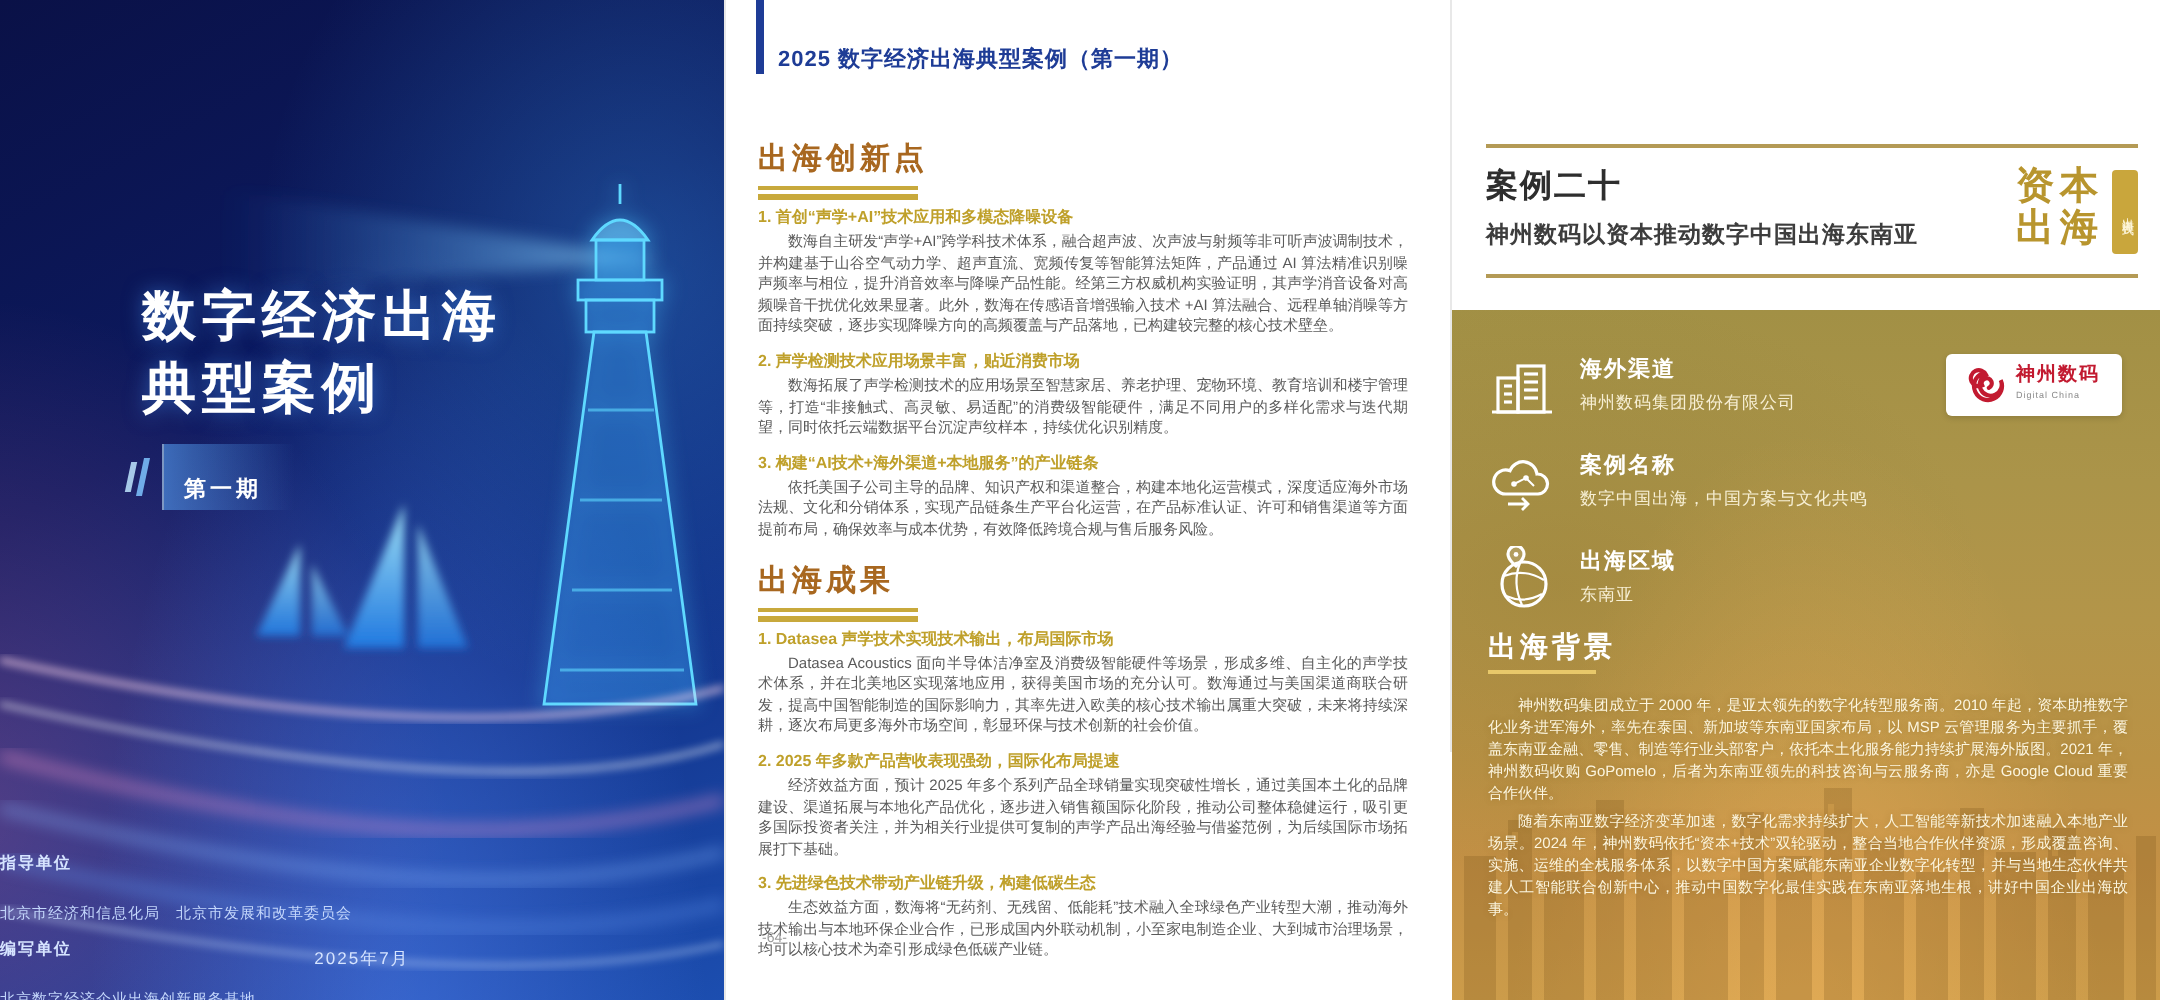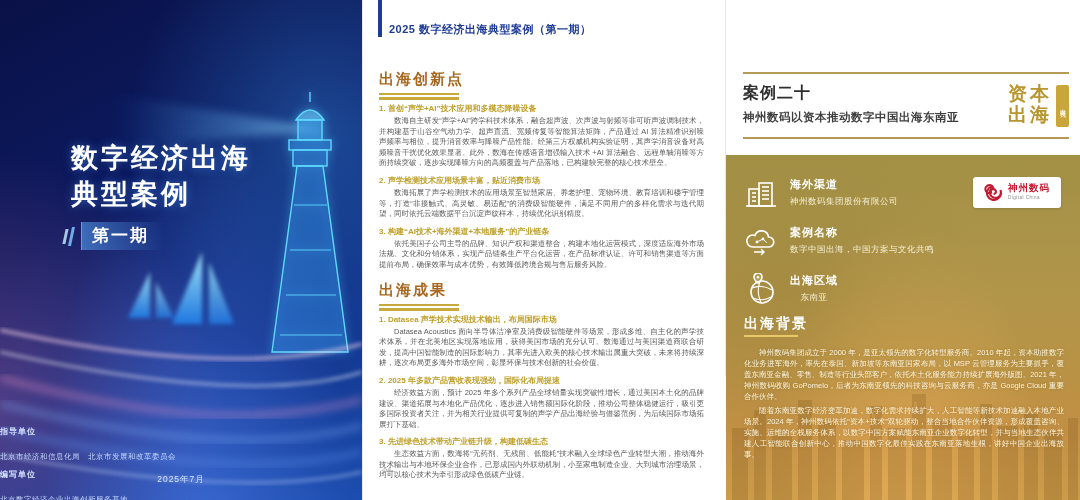--- a/index.html
+++ b/index.html
@@ -13,21 +13,21 @@
       radial-gradient(ellipse at -5% 82%, rgba(255,120,170,.28), transparent 45%),
       linear-gradient(152deg,#0a1147 0%,#0c1a60 38%,#113086 68%,#1c4eb0 100%);}
   .cover svg{position:absolute;left:0;top:0;}
   .cover-year{position:absolute;left:70px;top:72px;font-size:56px;font-weight:bold;letter-spacing:4px;
     background:linear-gradient(180deg,#8fe0ff 0%,#37a8ec 100%);-webkit-background-clip:text;background-clip:text;color:transparent;
     text-shadow:0 0 18px rgba(60,170,255,.35);}
   .cover-title{position:absolute;left:71px;top:140px;color:#ffffff;font-size:27px;font-weight:bold;letter-spacing:3px;line-height:36px;text-shadow:0 0 10px rgba(80,160,255,.5);}
   .issue-badge{position:absolute;left:64px;top:222px;display:flex;align-items:center;}
   .issue-badge .bar{width:3px;height:15px;background:#bfe6ff;margin-right:3px;transform:skewX(-12deg);opacity:.85;}
   .issue-badge .bar.b2{height:19px;background:#7fc4ff;}
-  .issue-badge .pill{margin-left:5px;padding:2px 16px 3px 10px;font-size:17px;font-weight:bold;color:#ffffff;letter-spacing:2px;
+  .issue-badge .pill{margin-left:5px;padding:15px 16px 3px 10px;font-size:11px;font-weight:bold;color:#ffffff;letter-spacing:2px;
     background:linear-gradient(90deg,rgba(90,170,255,.55),rgba(90,170,255,0));border-left:1px solid rgba(190,230,255,.6);text-align:center;}
   .cover-footer{position:absolute;left:0;top:419px;width:100%;color:#d6e4ff;}
   .cover-footer .lab{font-size:8px;font-weight:bold;letter-spacing:1px;margin-top:7px;}
   .cover-footer .val{font-size:7.5px;margin-top:15px;letter-spacing:.5px;color:#c3d6fb;}
   .cover-date{position:absolute;left:0;top:474px;width:100%;text-align:center;font-size:8.5px;color:#d6e4ff;letter-spacing:1px;}
 
   
   .mid{position:absolute;left:362px;top:0;width:363px;height:500px;background:#ffffff;border-left:1px solid #e8e8e8;}
   .mid-rule{position:absolute;left:15px;top:0;width:4px;height:37px;background:#1e3c96;}
   .mid-header{position:absolute;left:26px;top:22px;font-size:11px;font-weight:bold;color:#1e3c96;letter-spacing:.5px;}
@@ -50,21 +50,21 @@
     writing-mode:vertical-rl;font-size:6px;letter-spacing:1px;display:flex;align-items:center;justify-content:center;}
   .gold{position:absolute;left:0;top:155px;width:355px;height:345px;overflow:hidden;
     background:
       radial-gradient(ellipse at 50% 115%, rgba(255,190,100,.45), transparent 60%),
       radial-gradient(ellipse at 15% 40%, rgba(130,110,40,.25), transparent 50%),
       linear-gradient(180deg,#a29045 0%,#ab9449 25%,#b39549 45%,#ba9245 65%,#c39045 80%,#cc9c4a 100%);}
   .gold .skyline{position:absolute;left:0;bottom:0;opacity:.55;}
   .info-row{position:absolute;left:18px;display:flex;align-items:flex-start;}
   .info-icon{width:34px;height:34px;flex:0 0 34px;margin-right:12px;}
   .info-label{font-size:11px;font-weight:bold;color:#ffffff;letter-spacing:1px;}
-  .info-value{font-size:8.5px;color:#f7efd4;margin-top:4px;letter-spacing:.5px;text-align:center;}
+  .info-value{font-size:8.5px;color:#f7efd4;margin-top:4px;letter-spacing:.5px;}
   .logo-box{position:absolute;right:20px;top:22px;width:88px;height:31px;background:#ffffff;border-radius:3px;display:flex;align-items:center;justify-content:center;box-shadow:0 1px 3px rgba(0,0,0,.15);}
   .logo-text{margin-left:4px;line-height:10px;}
   .logo-cn{font-size:9.5px;font-weight:bold;color:#c21a30;letter-spacing:1px;}
   .logo-en{font-size:4.5px;color:#8a8a8a;letter-spacing:.5px;}
   .bg-head{position:absolute;left:18px;top:160px;font-size:14px;font-weight:bold;color:#ffffff;letter-spacing:2px;}
   .bg-underline{position:absolute;left:18px;top:180px;width:54px;height:2px;background:#e8c86a;}
   .bg-paras{position:absolute;left:18px;top:192px;width:320px;}
   .bg-para{font-size:7.5px;color:#fcf5de;line-height:11px;text-align:justify;text-indent:2em;margin-bottom:3px;text-shadow:0 0 3px rgba(120,90,20,.4);}
 </style>
 </head>

